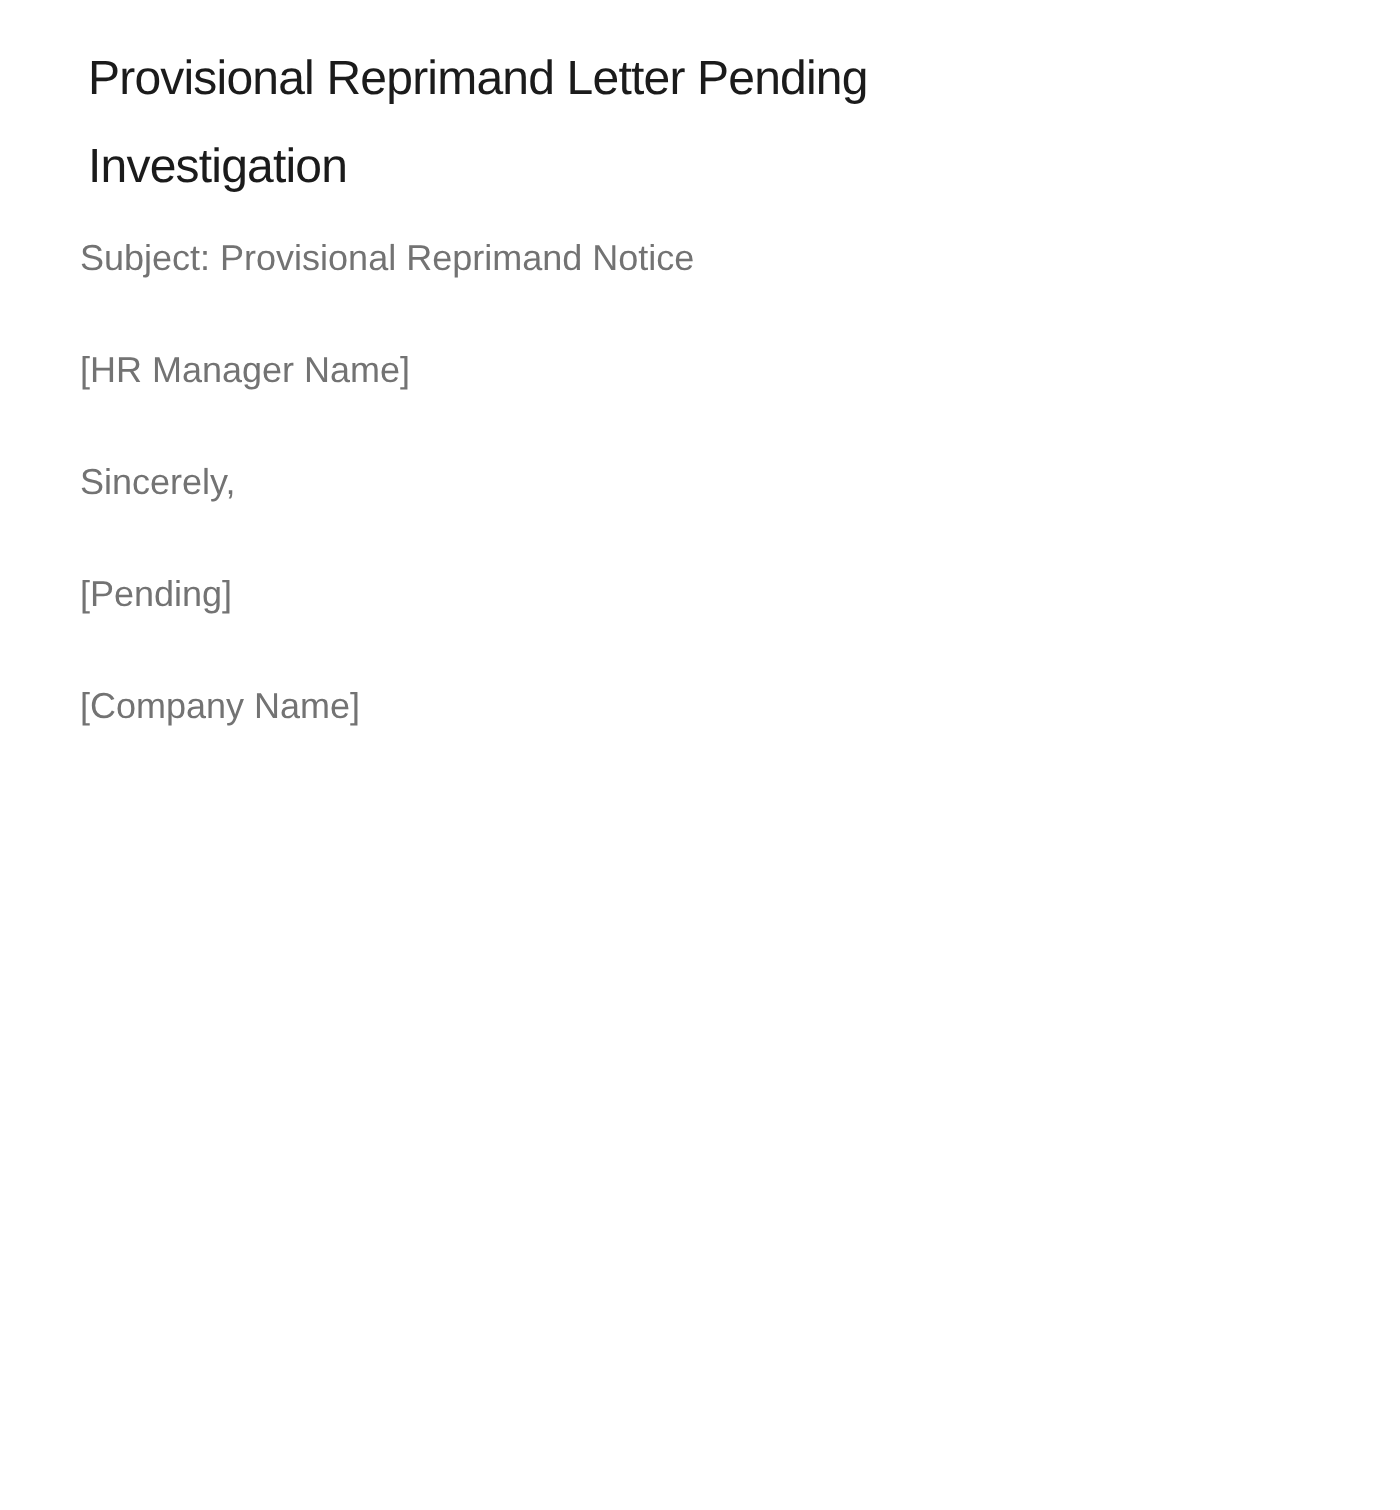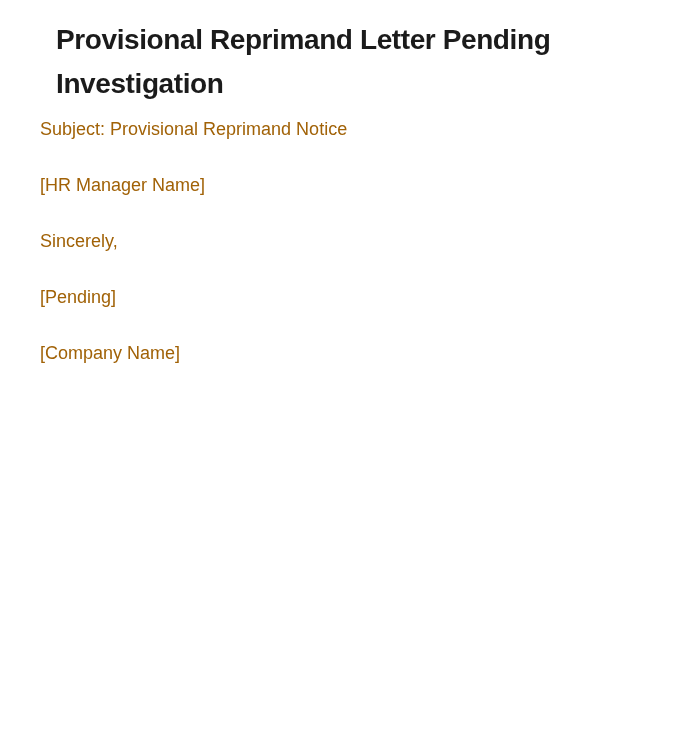--- a/index.html
+++ b/index.html
@@ -13,35 +13,35 @@
     overflow: hidden;
     font-family: "Liberation Sans", sans-serif;
     color: #202124;
   }
   .doc {
     box-sizing: border-box;
     width: 700px;
     padding: 18px 30px 0 40px;
   }
   .doc h1 {
-    margin: 0 0 6px 16px;
-    font-size: 28px;
+    margin: 0 0 6px 4px;
+    font-size: 24px;
     line-height: 44px;
-    font-weight: 700;
+    font-weight: 400;
     letter-spacing: -0.4px;
     color: #1b1b1b;
     white-space: pre-line;
     max-width: 640px;
   }
   .doc p {
     margin: 0 0 21px 0;
     font-size: 18px;
     line-height: 35px;
     font-weight: 400;
-    color: #a16207;
+    color: #737373;
     white-space: pre-line;
     max-width: 645px;
   }
 </style>
 </head>
 <body>
 
 <div class="doc">
   <h1>Provisional Reprimand Letter Pending
 Investigation</h1>

